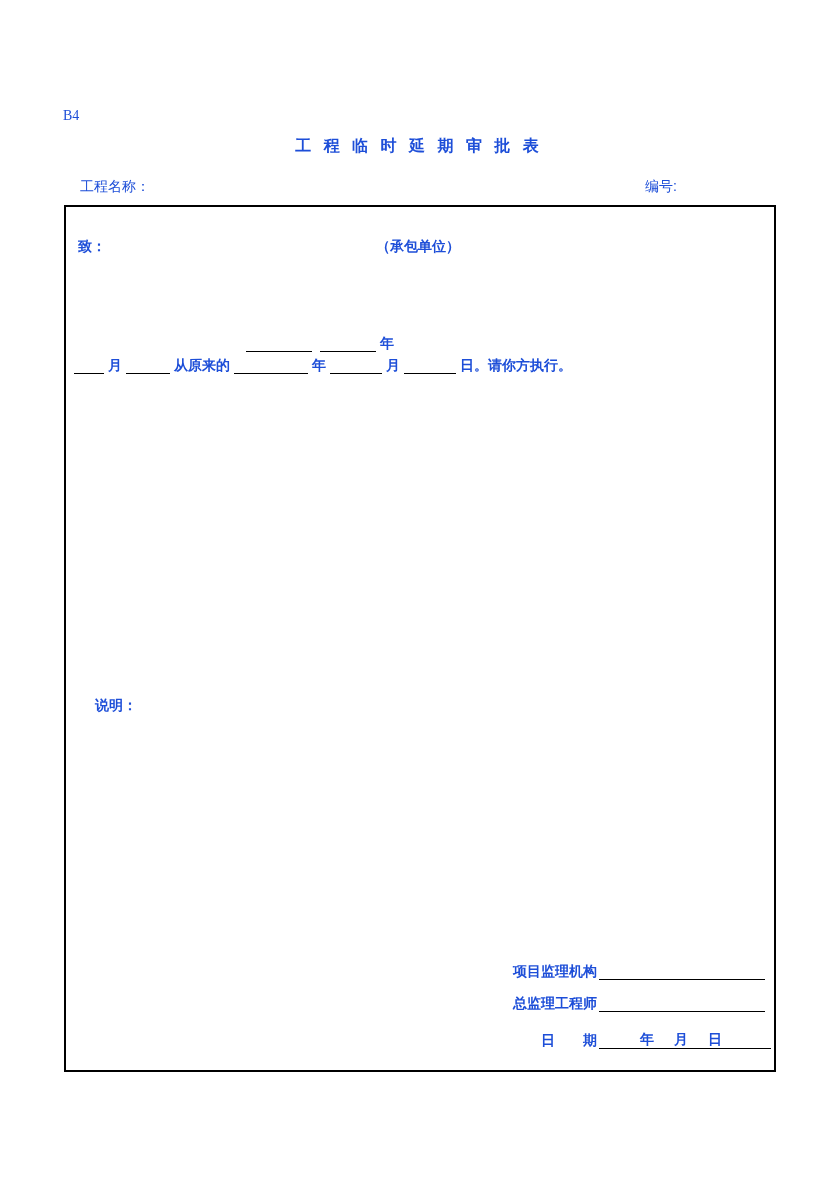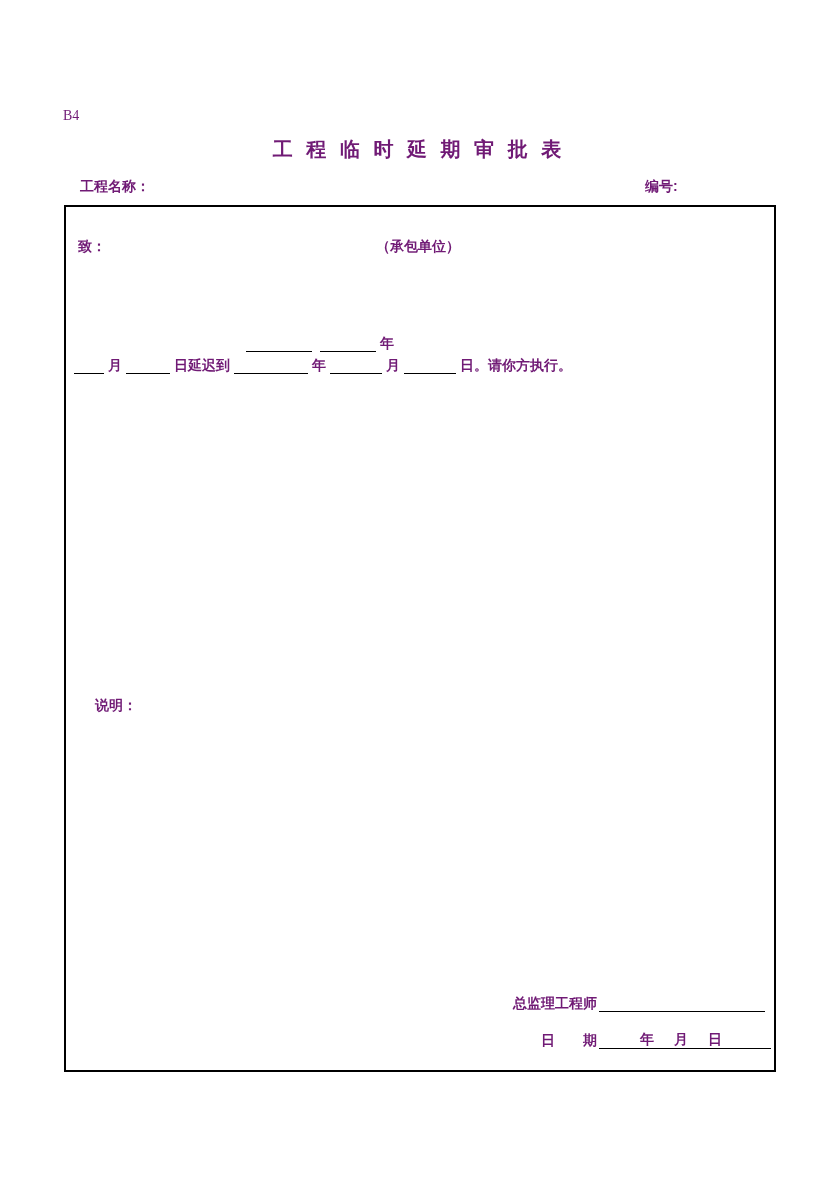--- a/index.html
+++ b/index.html
@@ -1,22 +1,22 @@
 <!DOCTYPE html>
 <html><head>
 <meta charset="utf-8">
 <style>
   html,body{margin:0;padding:0;background:#ffffff;}
-  .page{position:relative;width:838px;height:1168px;background:#ffffff;color:#701a75;
+  .page{position:relative;width:838px;height:1168px;background:#ffffff;color:#1d4ed8;
         font-family:"Liberation Sans","DejaVu Sans",sans-serif;overflow:hidden;}
   .form-code{position:absolute;left:63px;top:108px;font-family:"Liberation Serif","DejaVu Serif",serif;
         font-size:14px;font-weight:normal;}
   .doc-title{position:absolute;left:0;right:0;top:136px;text-align:center;
-        font-size:20px;font-weight:bold;letter-spacing:4px;}
-  .hdr-label{position:absolute;top:178px;font-size:14px;font-weight:bold;}
+        font-size:16px;font-weight:bold;letter-spacing:4px;}
+  .hdr-label{position:absolute;top:178px;font-size:14px;font-weight:normal;}
   .hdr-project{left:80px;}
   .hdr-serial{left:645px;}
   .main-box{position:absolute;left:64px;top:205px;width:712px;height:867px;
         border:2px solid #000;box-sizing:border-box;}
   .box-line{position:absolute;font-size:14px;font-weight:bold;display:flex;
         align-items:flex-end;white-space:nowrap;}
   .box-line .txt{line-height:18px;}
   .blank{display:inline-block;border-bottom:1.5px solid #000;height:17px;
         margin:0 4px;flex:0 0 auto;}
   .blank.grow{flex:1 1 auto;}
@@ -61,31 +61,35 @@
     <div class="box-line l3">
       <span class="blank w66"></span>
       <span class="blank w56"></span>
       <span class="txt">年</span>
     </div>
 
     <div class="box-line l4">
       <span class="blank w30"></span>
       <span class="txt">月</span>
       <span class="blank w44"></span>
-      <span class="txt">日延迟到</span>
+      <span class="txt">从原来的</span>
       <span class="blank w74"></span>
       <span class="txt">年</span>
       <span class="blank w52"></span>
       <span class="txt">月</span>
       <span class="blank w52"></span>
       <span class="txt">日。请你方执行。</span>
     </div>
 
     <div class="notes">说明：</div>
 
+    <div class="sig-row sig1">
+      <span class="txt">项目监理机构</span>
+      <span class="sig-blank"></span>
+    </div>
 
     <div class="sig-row sig2">
       <span class="txt">总监理工程师</span>
       <span class="sig-blank"></span>
     </div>
 
     <div class="sig-row sig3">
       <span class="txt">日　　期</span>
       <span class="sig-blank with-text">年 月 日</span>
     </div>

